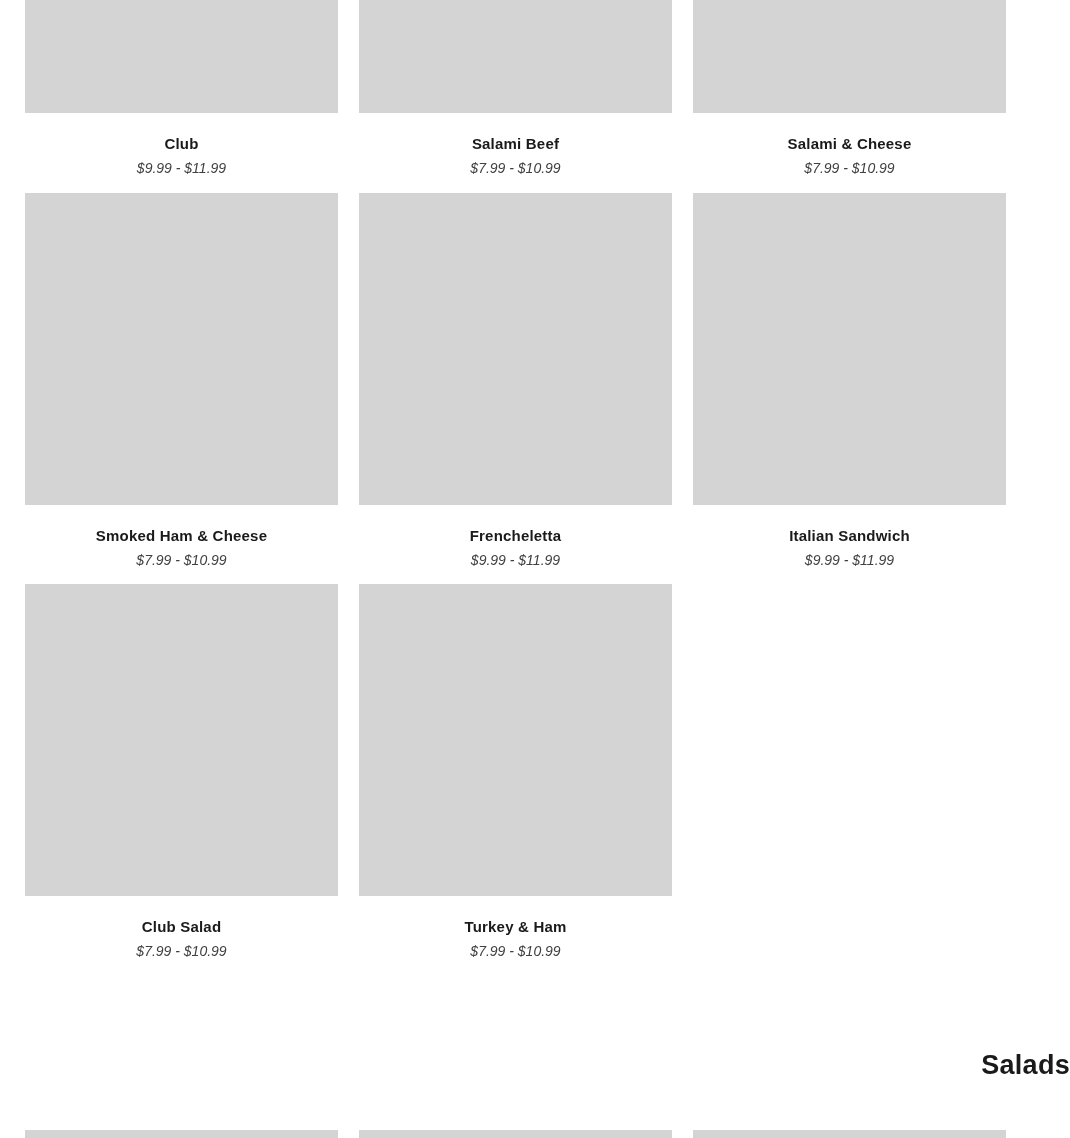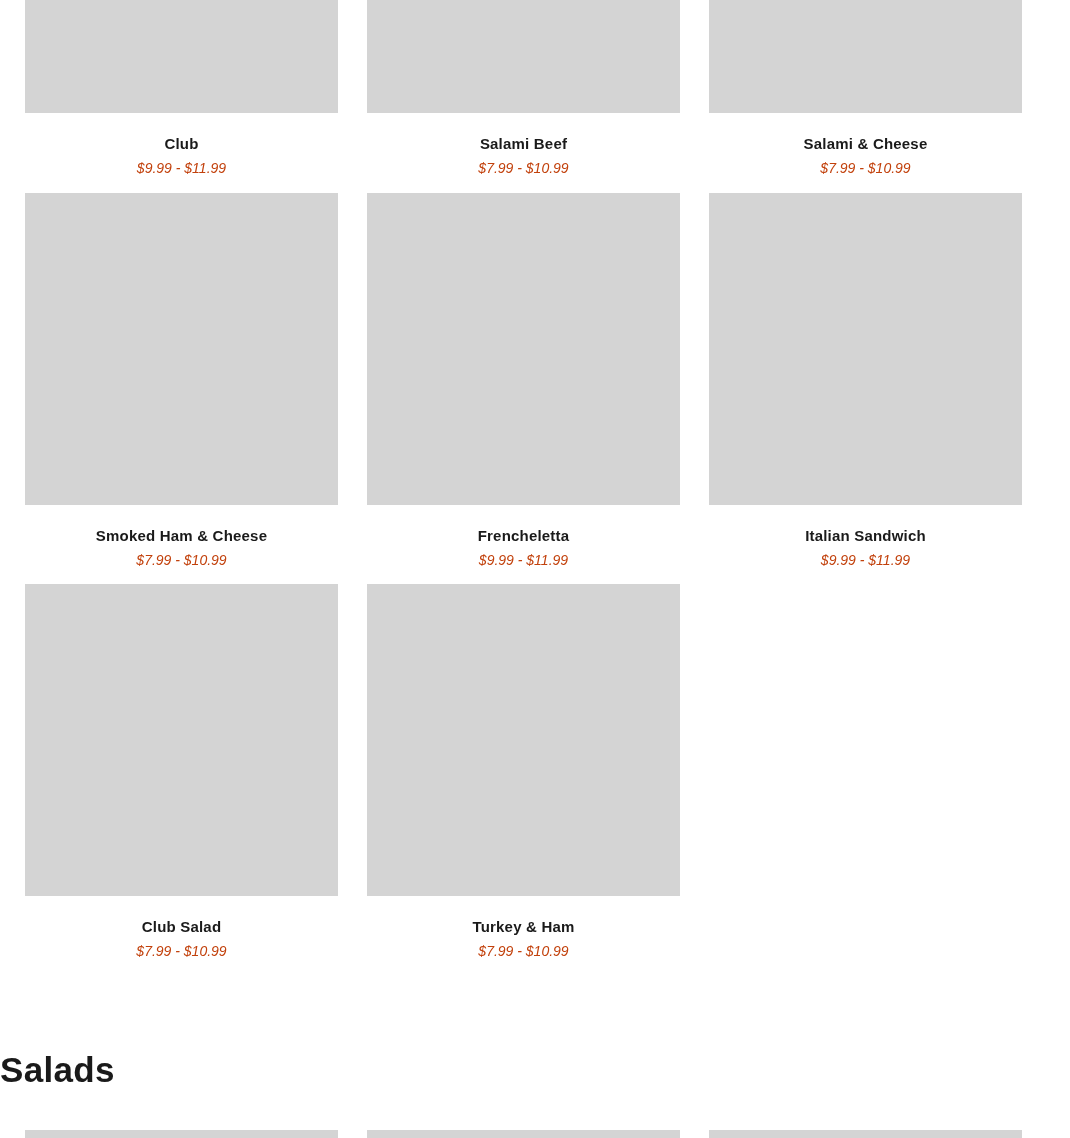--- a/index.html
+++ b/index.html
@@ -51,44 +51,44 @@
     letter-spacing: 0.2px;
     text-align: center;
     color: #1a1a1a;
     margin-top: 22px;
   }
 
   .product-price {
     font-size: 14px;
     font-style: italic;
     line-height: 1.2;
-    color: #c2410c;
+    color: #404040;
     margin-top: 7px;
   }
 
   
   .row-1 { position: absolute; left: 25px; top: 0px; width: 1000px; }
   .row-2 { position: absolute; left: 25px; top: 193px; width: 1000px; }
   .row-3 { position: absolute; left: 25px; top: 584px; width: 1000px; }
   .row-4 { position: absolute; left: 25px; top: 1130px; width: 1000px; }
 
   .grid-row {
     display: grid;
     grid-template-columns: 313px 313px 313px;
-    column-gap: 29px;
+    column-gap: 21px;
   }
 
   
   .section-heading {
     position: absolute;
     left: 0;
     top: 1050px;
     width: 1070px;
-    text-align: left;
-    font-size: 35px;
+    text-align: right;
+    font-size: 27px;
     font-weight: bold;
     letter-spacing: 0.3px;
     color: #1a1a1a;
   }
 </style>
 </head>
 <body>
 
 <div class="menu-page">
 

